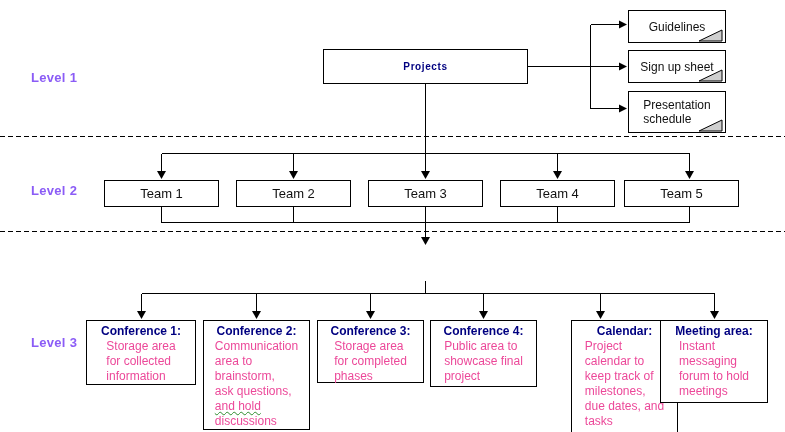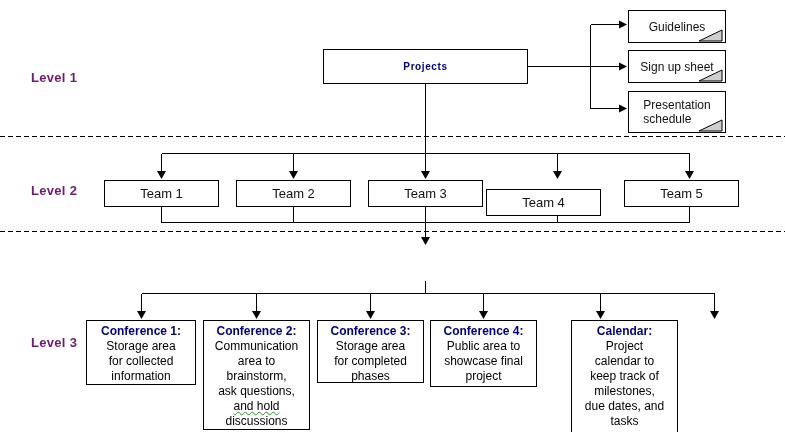--- a/index.html
+++ b/index.html
@@ -6,53 +6,53 @@
   .canvas {
     position:relative; width:785px; height:432px; background:#ffffff;
     font-family:"Liberation Sans","DejaVu Sans",sans-serif; overflow:hidden;
   }
   svg.wires { position:absolute; left:0; top:0; width:785px; height:432px; }
   .wires line { stroke:#000; stroke-width:1; shape-rendering:crispEdges; }
   .wires line.dash { stroke-dasharray:5,3; }
   .wires polygon { fill:#000; stroke:none; }
 
   .lvl {
-    position:absolute; left:31px; color:#701a75; font-weight:bold;
+    position:absolute; left:31px; color:#8b5cf6; font-weight:bold;
     font-size:13px; letter-spacing:.3px;
   }
   .node {
     position:absolute; background:#fff; border:1px solid #000;
     display:flex; align-items:center; justify-content:center;
     box-sizing:border-box; color:#111;
   }
   .projects {
     left:323px; top:49px; width:205px; height:35px;
     color:#000080; font-weight:bold; font-size:10px; letter-spacing:.6px;
   }
   .team { top:180px; width:115px; height:27px; font-size:13px; font-weight:normal; }
-  .t1 { left:104px; } .t2 { left:236px; } .t3 { left:368px; } .t4 { left:486px;margin-top:9px; } .t5 { left:624px; }
+  .t1 { left:104px; } .t2 { left:236px; } .t3 { left:368px; } .t4 { left:500px; } .t5 { left:624px; }
 
   .oval {
     left:326px; top:245px; width:199px; height:36px; border-radius:18px;
     font-weight:bold; font-size:13px; letter-spacing:.2px;
   }
 
   .doc {
     left:628px; width:98px; font-size:12px; line-height:14px;
     text-align:left; flex-direction:column;
   }
   .doc .fold { position:absolute; right:1px; bottom:0; }
   .doc .fold polygon { fill:#cfcfcf; stroke:#000; stroke-width:1; }
 
   .cbox {
     top:320px; flex-direction:column; justify-content:flex-start;
-    padding-top:3px; font-size:12px; line-height:15px; text-align:center;
+    padding-top:3px; font-size:12px; line-height:15px; text-align:left;
   }
   .ctitle { color:#000080; font-weight:bold; }
-  .cbody { color:#000000; }
+  .cbody { color:#ec4899; }
   .ln { display:block; }
   .conf2 .cbody .ln:nth-of-type(5) {
     text-decoration:underline; text-decoration-style:wavy;
     text-decoration-color:#2e8b2e; text-decoration-thickness:1px;
   }
 </style>
 </head>
 <body>
 
 <div class="canvas">
@@ -192,14 +192,23 @@
     <div class="ctitle">Calendar:</div>
     <div class="cbody">
         <span class="ln">Project</span>
         <span class="ln">calendar to</span>
         <span class="ln">keep track of</span>
         <span class="ln">milestones,</span>
         <span class="ln">due dates, and</span>
         <span class="ln">tasks</span>
       </div>
   </div>
+  <div class="node cbox" style="left:660px;width:108px;height:83px">
+    <div class="ctitle">Meeting area:</div>
+    <div class="cbody">
+        <span class="ln">Instant</span>
+        <span class="ln">messaging</span>
+        <span class="ln">forum to hold</span>
+        <span class="ln">meetings</span>
+      </div>
+  </div>
 
 </div>
 
 </body></html>

